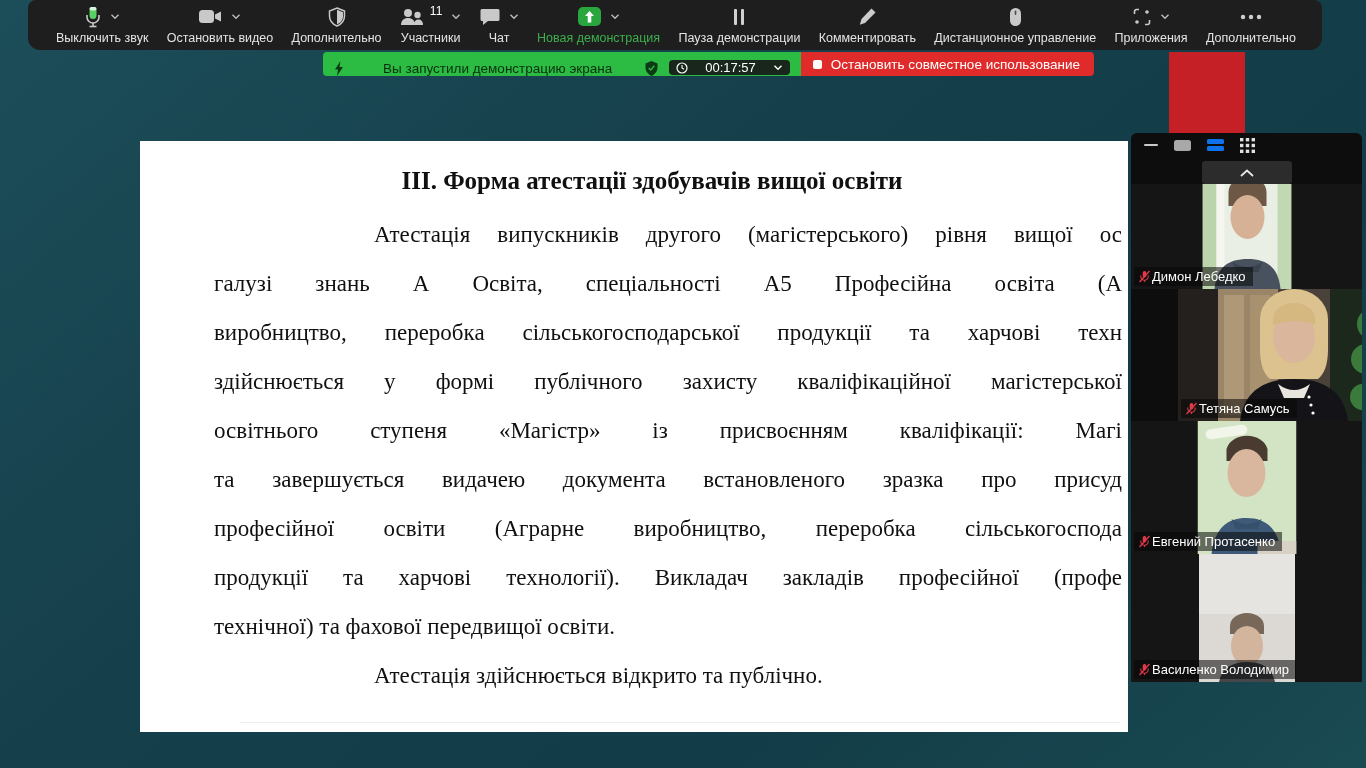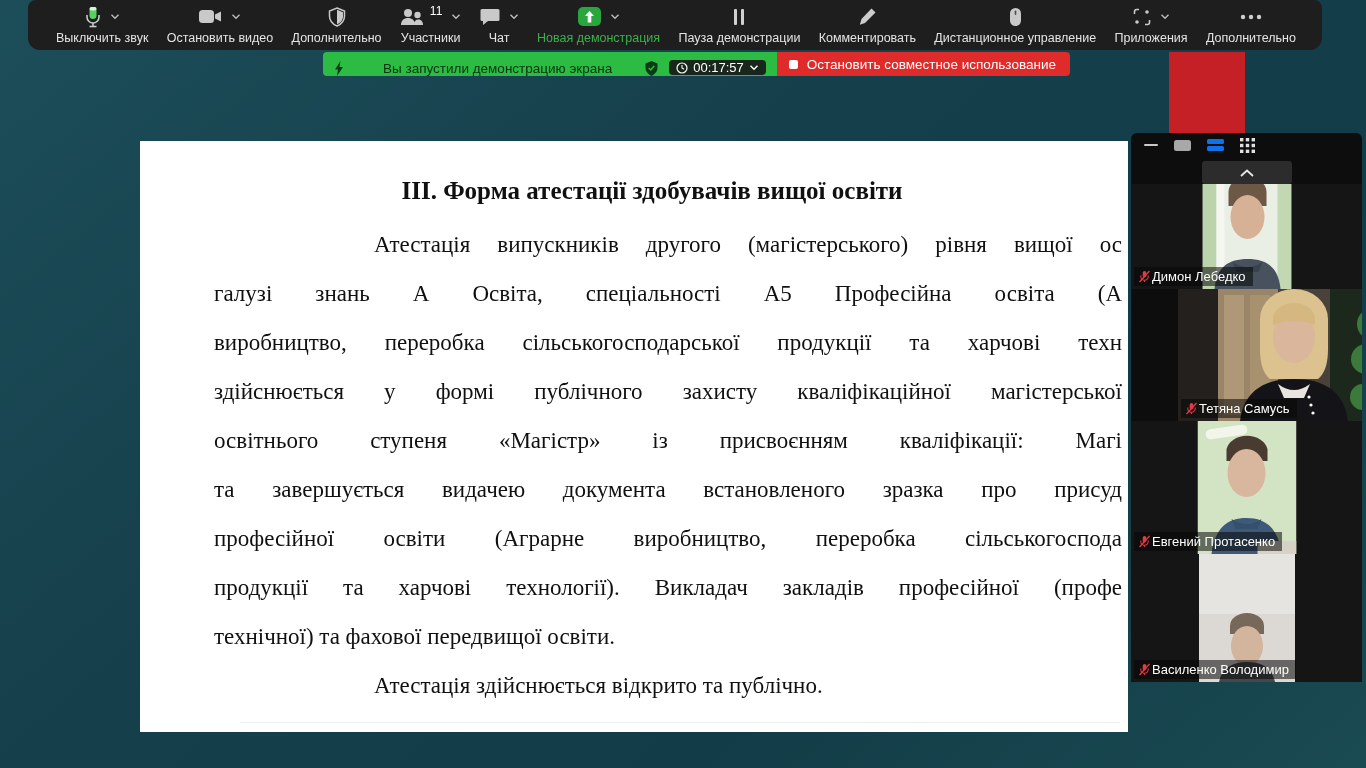--- a/index.html
+++ b/index.html
@@ -23,31 +23,31 @@
   .tb-label.green{ color:#3cb04c; }
   .chev{ width:10px; height:7px; }
   .chev polyline{ fill:none; stroke:#bdbdbd; stroke-width:1.6; }
   .badge11{ font-size:12px; color:#fff; position:relative; top:-6px; margin-left:-3px; }
   .share-btn{ width:23px; height:19px; border-radius:5px; background:#2aa63f; display:flex; align-items:center; justify-content:center; }
 
   
   .banner{ position:absolute; left:323px; top:52px; height:24px; display:flex; align-items:stretch; z-index:25; font-size:13.5px; }
   .banner-green{ background:#2cbc43; color:#09300f; display:flex; align-items:flex-end; gap:9px; padding:0 9px 0 11px; border-radius:4px 0 0 4px; }
   .banner-green .share-text{ padding:0 24px 0 30px; }
-  .banner-timer{ background:#18261b; color:#fff; border-radius:4px; margin:1px 2px 1px 2px; padding:0 7px; display:flex; align-items:center; gap:5px; font-size:13px; cursor:pointer; }
+  .banner-timer{ background:#18261b; color:#fff; border-radius:4px; margin:1px 2px 1px 2px; padding:0 7px; display:flex; align-items:center; gap:17px; font-size:13px; cursor:pointer; }
   .banner-red{ background:#e02b2b; color:#fff; display:flex; align-items:center; gap:9px; padding:0 14px 0 12px; border-radius:0 4px 4px 0; cursor:pointer; }
   .stop-square{ width:9px; height:9px; background:#fff; border-radius:2px; }
 
   
   .red-artifact{ position:absolute; left:1169px; top:52px; width:76px; height:81px; background:#c42025; z-index:5; }
 
   
   .doc{ position:absolute; left:140px; top:141px; width:988px; height:591px; background:#ffffff; z-index:10;
         font-family:"Liberation Serif", serif; color:#101010; overflow:hidden; }
-  .doc-title{ text-align:center; font-weight:bold; font-size:25px; margin-top:36px;padding-left:36px; }
+  .doc-title{ text-align:center; font-weight:bold; font-size:25px; margin-top:26px;padding-left:36px; }
   .doc-body{ margin-top:15px; padding-left:74px; padding-right:6px; }
   .dline{ font-size:23px; height:49px; line-height:49px; overflow:hidden; }
   .just{ text-align:justify; text-align-last:justify; }
   .ind{ padding-left:160px; }
   .ind2{ text-indent:160px; }
   .doc-rule{ position:absolute; left:100px; right:8px; bottom:9px; height:1px; background:#ededed; }
 
   
   .panel{ position:absolute; left:1131px; top:133px; width:231px; height:547px; background:#0d0d0d; border-radius:6px 6px 0 0; z-index:20; }
   .panel-icons{ height:24px; display:flex; align-items:center; gap:16px; padding-left:13px; }

